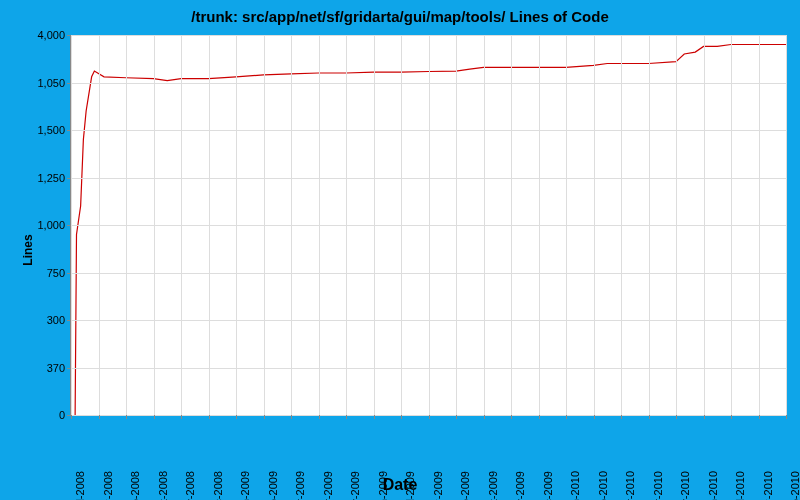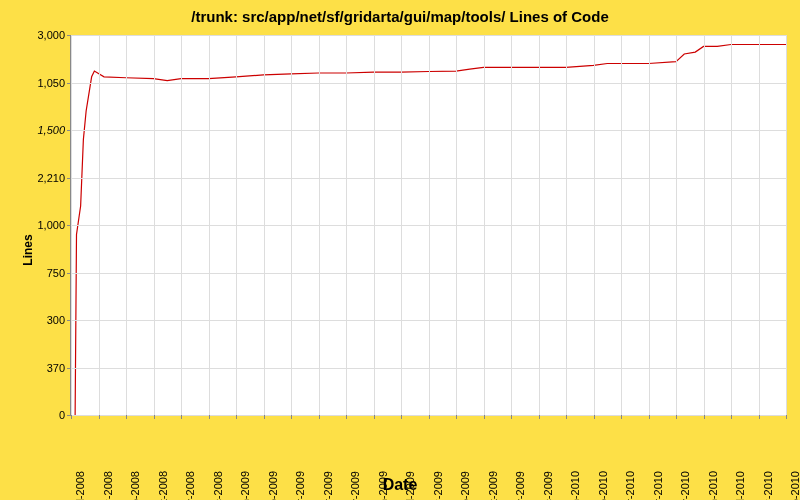--- a/index.html
+++ b/index.html
@@ -5,21 +5,21 @@
   body {
     margin: 0;
     padding: 0;
     font-family: Arial, Helvetica, sans-serif;
     background: #fff;
   }
   .chart-container {
     position: relative;
     width: 800px;
     height: 500px;
-    background: #fde047;
+    background: #0ea5e9;
   }
   .chart-title {
     position: absolute;
     top: 8px;
     left: 0;
     right: 0;
     text-align: center;
     font-weight: bold;
     font-size: 15px;
     color: #000;
@@ -192,24 +192,24 @@
       <div class="tick-mark-x" style="left: 715px;"></div>
     </div>
 
   <div class="x-axis-label">Date</div>
 
 <div class="ytick-label" style="top: 415px;">0</div>
     <div class="ytick-label" style="top: 367.5px;">370</div>
     <div class="ytick-label" style="top: 320px;">300</div>
     <div class="ytick-label" style="top: 272.5px;">750</div>
     <div class="ytick-label" style="top: 225px;">1,000</div>
-    <div class="ytick-label" style="top: 177.5px;">2,210</div>
-    <div class="ytick-label" style="top: 130px; font-style: italic;">1,500</div>
+    <div class="ytick-label" style="top: 177.5px;">1,250</div>
+    <div class="ytick-label" style="top: 130px;">1,500</div>
     <div class="ytick-label" style="top: 82.5px;">1,050</div>
-    <div class="ytick-label" style="top: 35px;">3,000</div>
+    <div class="ytick-label" style="top: 35px;">4,000</div>
     <div class="xtick-label" style="left: 74px; top: 471px;">Jul-2008</div>
     <div class="xtick-label" style="left: 101.5px; top: 471px;">Aug-2008</div>
     <div class="xtick-label" style="left: 129px; top: 471px;">Sep-2008</div>
     <div class="xtick-label" style="left: 156.5px; top: 471px;">Oct-2008</div>
     <div class="xtick-label" style="left: 184px; top: 471px;">Nov-2008</div>
     <div class="xtick-label" style="left: 211.5px; top: 471px;">Dec-2008</div>
     <div class="xtick-label" style="left: 239px; top: 471px;">Jan-2009</div>
     <div class="xtick-label" style="left: 266.5px; top: 471px;">Feb-2009</div>
     <div class="xtick-label" style="left: 294px; top: 471px;">Mar-2009</div>
     <div class="xtick-label" style="left: 321.5px; top: 471px;">Apr-2009</div>

